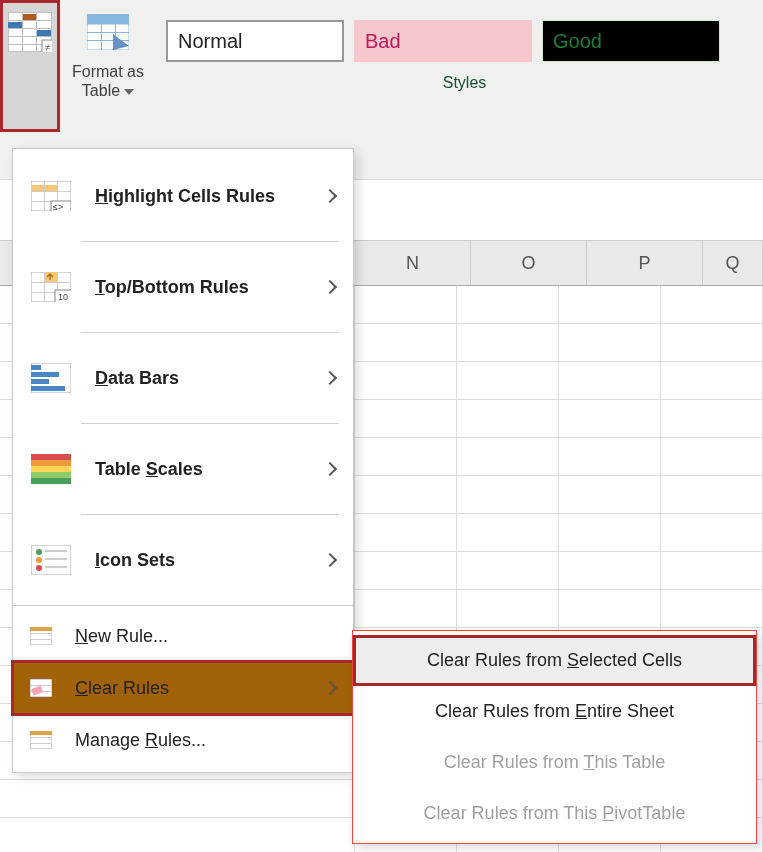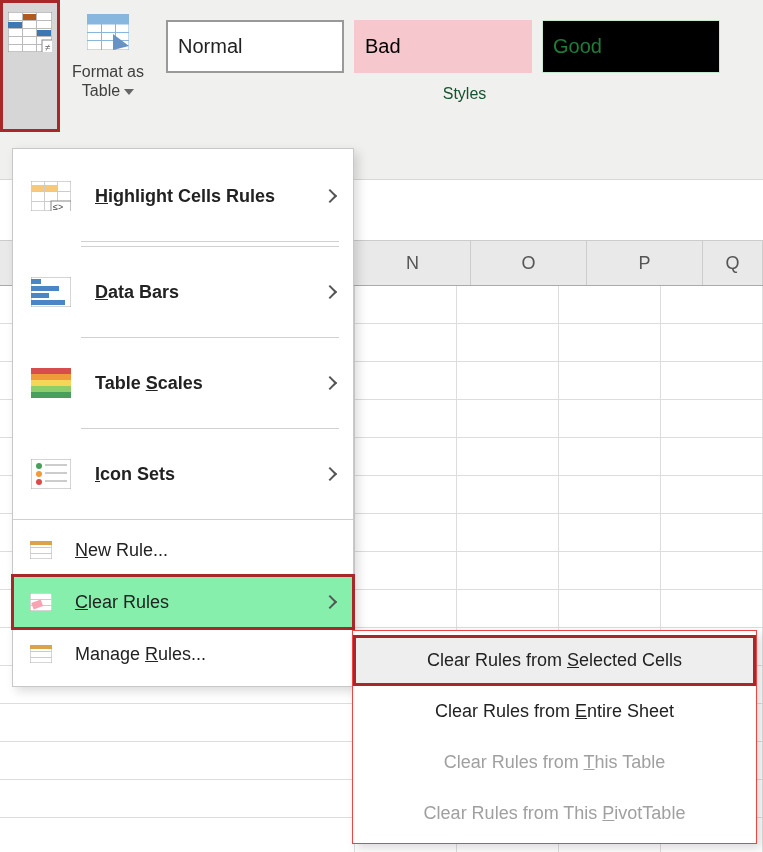--- a/index.html
+++ b/index.html
@@ -41,27 +41,27 @@
   }
   .ribbon-btn .icon-slot { width: 48px; height: 48px; margin-bottom: 6px; display:flex; align-items:center; justify-content:center; }
   .rb-label { }
   .caret-down::after { content: ""; display:inline-block; border-left:5px solid transparent; border-right:5px solid transparent; border-top:6px solid #666; margin-left:4px; vertical-align: middle;}
   .styles-area {
     padding: 20px 0 0 10px;
     flex: 1;
   }
   .style-row { display:flex; gap:10px; margin-bottom:12px; }
   .style-cell {
-    width: 178px; height: 53px;
+    width: 178px; height: 42px;
     display:flex; align-items:center; padding:0 10px;
     font-size: 20px;
     border: 1px solid #bbb;
   }
   .style-normal { background:#fff; border:2px solid #999; color:#222;}
-  .style-bad { background:#f7c7ce; color:#000000; border-color:#f7c7ce;}
+  .style-bad { background:#f7c7ce; color:#be185d; border-color:#f7c7ce;}
   .style-good { background:#000000; color:#1e7d38; border-color:#c5e8cf;}
   .style-check { background:#a6a6a6; color:#fff; font-weight:700; border:2px solid #555;}
   .style-expl { background:transparent; color:#666; font-style:italic; border:none;}
   .style-input { background:#fbce9d; color:#8b5a20; border:1px solid #aaa;}
   .group-label {
     text-align:center; margin-top:8px; font-size:16px; color:#14532d;
   }
 
   
   .col-headers {
@@ -110,21 +110,21 @@
   .menu-item .mi-icon.narrow { width:24px; margin-right:22px; }
   .menu-item .mi-label { font-weight:700; color:#222; flex:1;}
   .menu-item.small .mi-label { font-weight:400; }
   .menu-item .chevron {
     width:10px; height:10px; border-top:2px solid #555; border-right:2px solid #555;
     transform: rotate(45deg);
   }
   .menu-sep { height:1px; background:#d0d0d0; margin:4px 14px 4px 68px; }
   .menu-sep.full { margin:4px 0; }
   .menu-item.hovered {
-    background:#86efac;
+    background:#a16207;
     outline:3px solid #a8272b; outline-offset:-1px;
   }
   .underline-accesskey { text-decoration: underline; text-decoration-thickness:1px;}
 
   
   .submenu {
     position:absolute;
     left:352px; top:630px;
     width:405px;
     background:#fff;
@@ -321,20 +321,37 @@
           <rect x="13" y="0" width="1" height="30" fill="#ccc"></rect>
           <rect x="26" y="0" width="1" height="30" fill="#ccc"></rect>
           <rect x="20" y="20" width="20" height="11" fill="#fff" stroke="#888"></rect>
           <text x="22" y="29" font-size="9" fill="#444">≤&gt;</text>
         </svg>
     </div>
     <div class="mi-label"><span></span><span class="underline-accesskey">H</span><span>ighlight Cells Rules</span></div>
     <div class="chevron"></div>
   </div>
   <div class="menu-sep"></div>
+  <div class="menu-item">
+    <div class="mi-icon">
+      <svg width="40" height="30">
+          <rect width="40" height="30" fill="#fff" stroke="#aaa"></rect>
+          <rect x="13" y="0" width="14" height="11" fill="#f6c878"></rect>
+          <rect x="0" y="10" width="40" height="1" fill="#ccc"></rect>
+          <rect x="0" y="20" width="40" height="1" fill="#ccc"></rect>
+          <rect x="13" y="0" width="1" height="30" fill="#ccc"></rect>
+          <rect x="26" y="0" width="1" height="30" fill="#ccc"></rect>
+          <path d="M19 2 L19 8 M16 5 L19 2 L22 5" stroke="#b07018" stroke-width="1.5" fill="none"></path>
+          <rect x="24" y="18" width="18" height="13" fill="#fff" stroke="#888"></rect>
+          <text x="27" y="28" font-size="9" fill="#444">10</text>
+        </svg>
+    </div>
+    <div class="mi-label"><span></span><span class="underline-accesskey">T</span><span>op/Bottom Rules</span></div>
+    <div class="chevron"></div>
+  </div>
   <div class="menu-sep"></div>
   <div class="menu-item">
     <div class="mi-icon">
       <svg width="40" height="30">
           <rect width="40" height="30" fill="#fff" stroke="#aaa"></rect>
           <rect x="0" y="2" width="10" height="5" fill="#4a86c5"></rect>
           <rect x="0" y="9" width="28" height="5" fill="#4a86c5"></rect>
           <rect x="0" y="16" width="18" height="5" fill="#4a86c5"></rect>
           <rect x="0" y="23" width="34" height="5" fill="#4a86c5"></rect>
         </svg>

